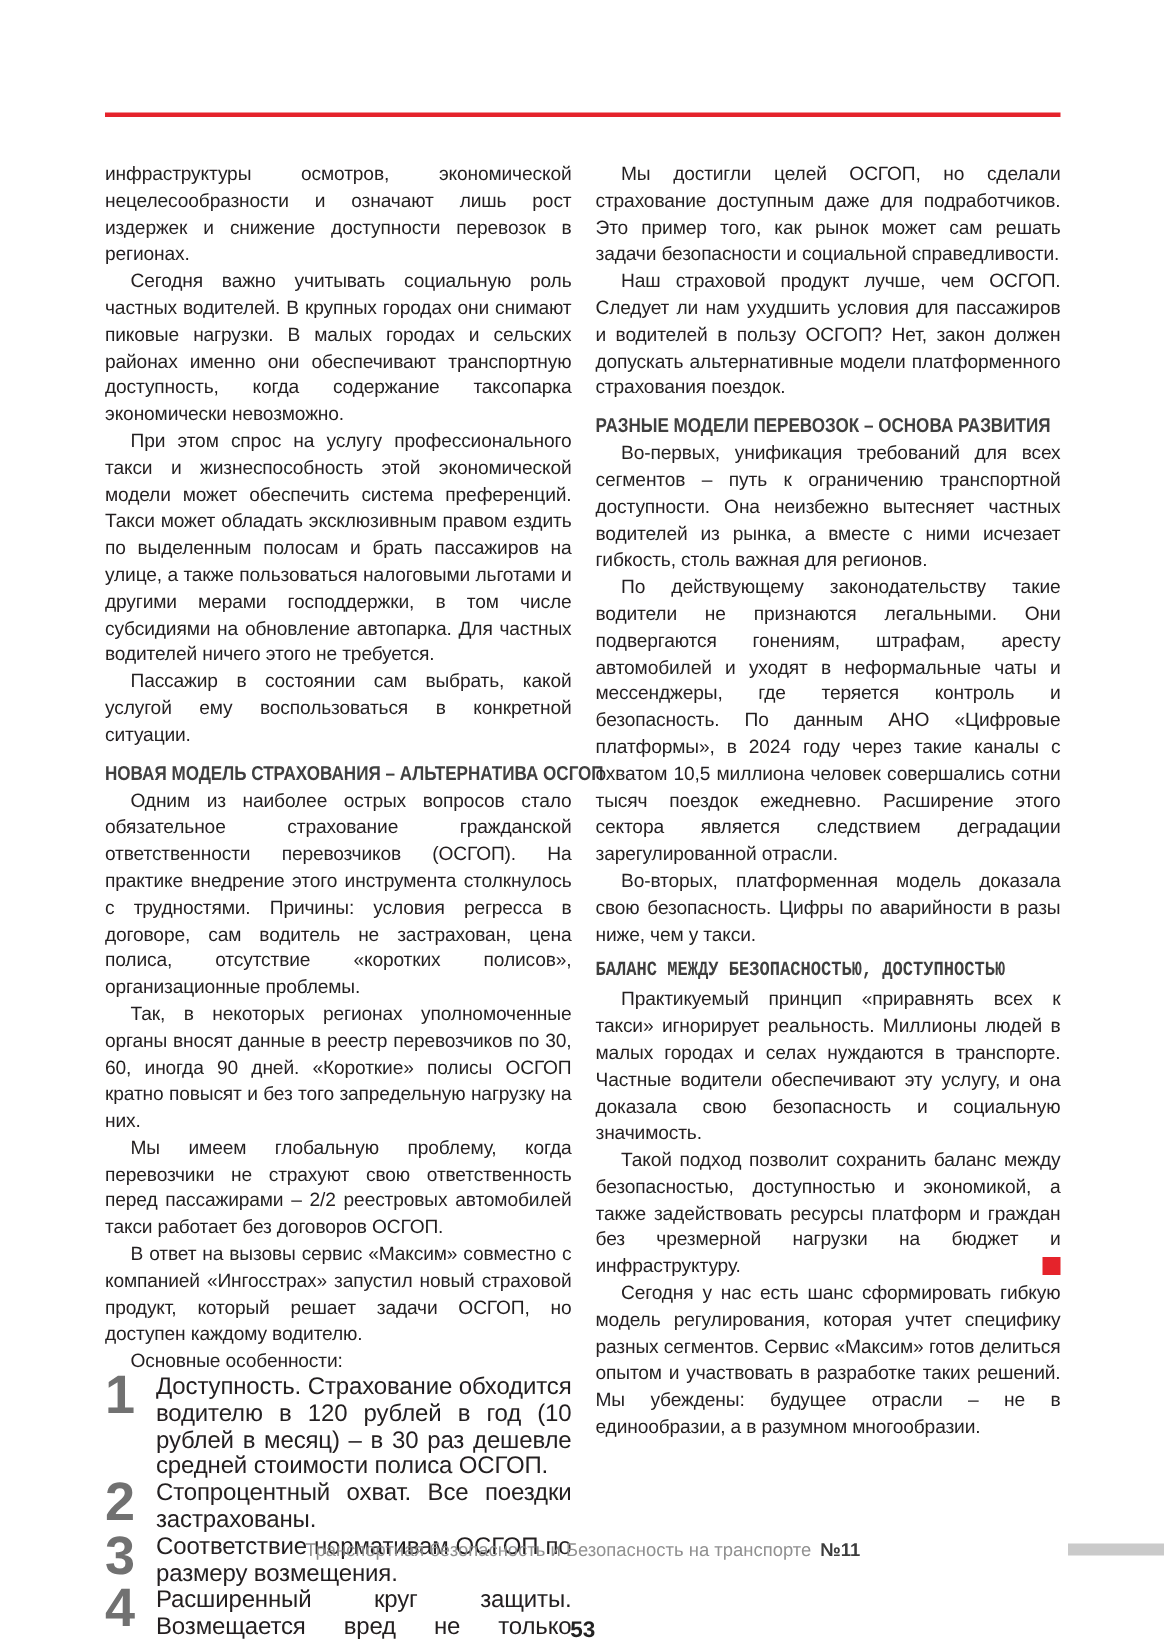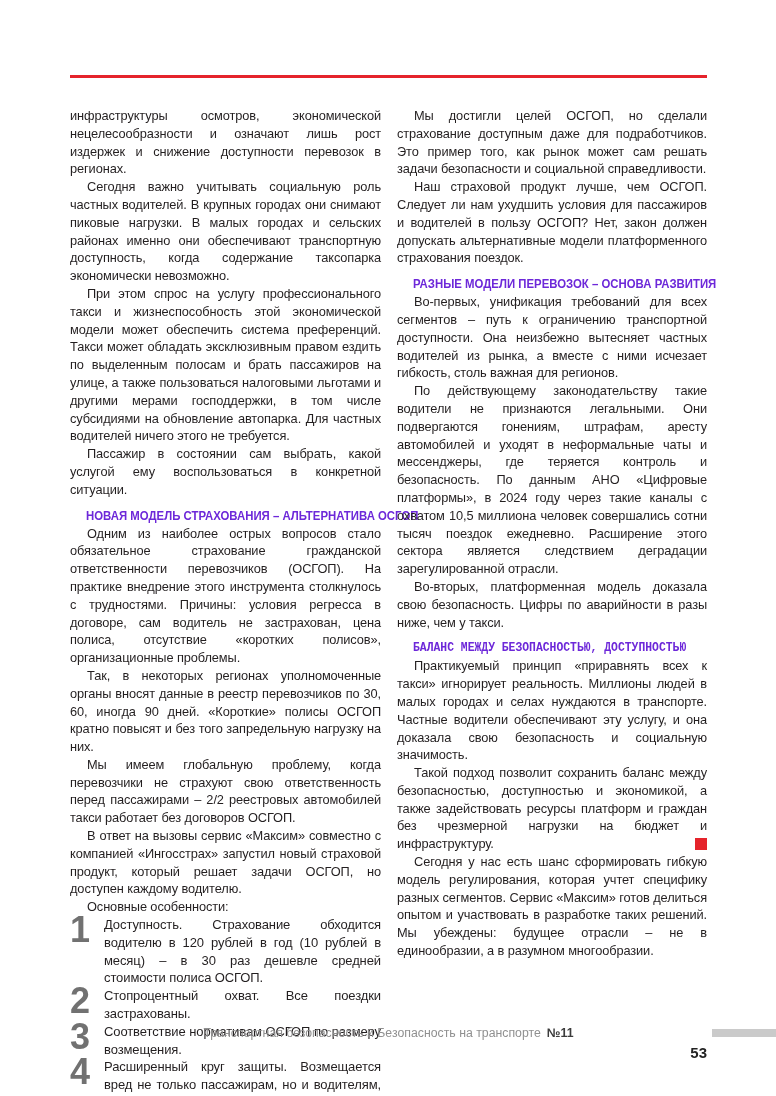--- a/index.html
+++ b/index.html
@@ -25,43 +25,43 @@
   p.body{
     margin:0;
     font-size:12.8px;line-height:17.8px;
     letter-spacing:-0.1px;
     text-align:justify;
     text-indent:17px;
     color:#231f20;
   }
   p.no-indent{text-indent:0;}
   .heading{
-    margin:8px 0 0 16px;
+    margin:8px 0 0 0;
     font-weight:bold;
     font-size:13.4px;line-height:18px;
-    color:#6d28d9;
+    color:#404040;
   }
   .squeeze{
     display:inline-block;
     white-space:nowrap;
     transform:scaleX(0.85);
     transform-origin:left center;
   }
   .hline{display:block;height:18px;font-family:Liberation Mono, monospace;}
   .list-item{display:flex;margin:0;}
   .num{
     flex:none;width:34px;
     font-size:36px;line-height:26px;
     font-weight:bold;color:#717171;
     letter-spacing:-1px;
     margin-top:1px;
   }
   .li-text{
     flex:1;
-    font-size:13px;line-height:17.8px;
+    font-size:16px;line-height:17.8px;
     letter-spacing:-0.1px;
     text-align:justify;
     color:#231f20;
   }
   .bold-inline{font-weight:bold;}
   .end-marker{
     float:right;
     width:12px;height:12px;
     background:#e5232b;
     margin-top:3px;
@@ -73,22 +73,22 @@
     color:#909090;
   }
   .footer-issue{
     font-weight:bold;color:#3c3c3c;margin-left:6px;
   }
   .footer-bar{
     position:absolute;left:712px;top:1029px;
     width:64px;height:8px;background:#cacaca;
   }
   .page-number{
-    position:absolute;left:70px;top:1044px;width:637px;
-    text-align:right;
+    position:absolute;left:70px;top:1078px;width:637px;
+    text-align:center;
     font-weight:bold;font-size:15px;color:#232323;
   }
 </style>
 </head>
 <body>
 
 <div class="page">
 
   <div class="top-rule"></div>
 

